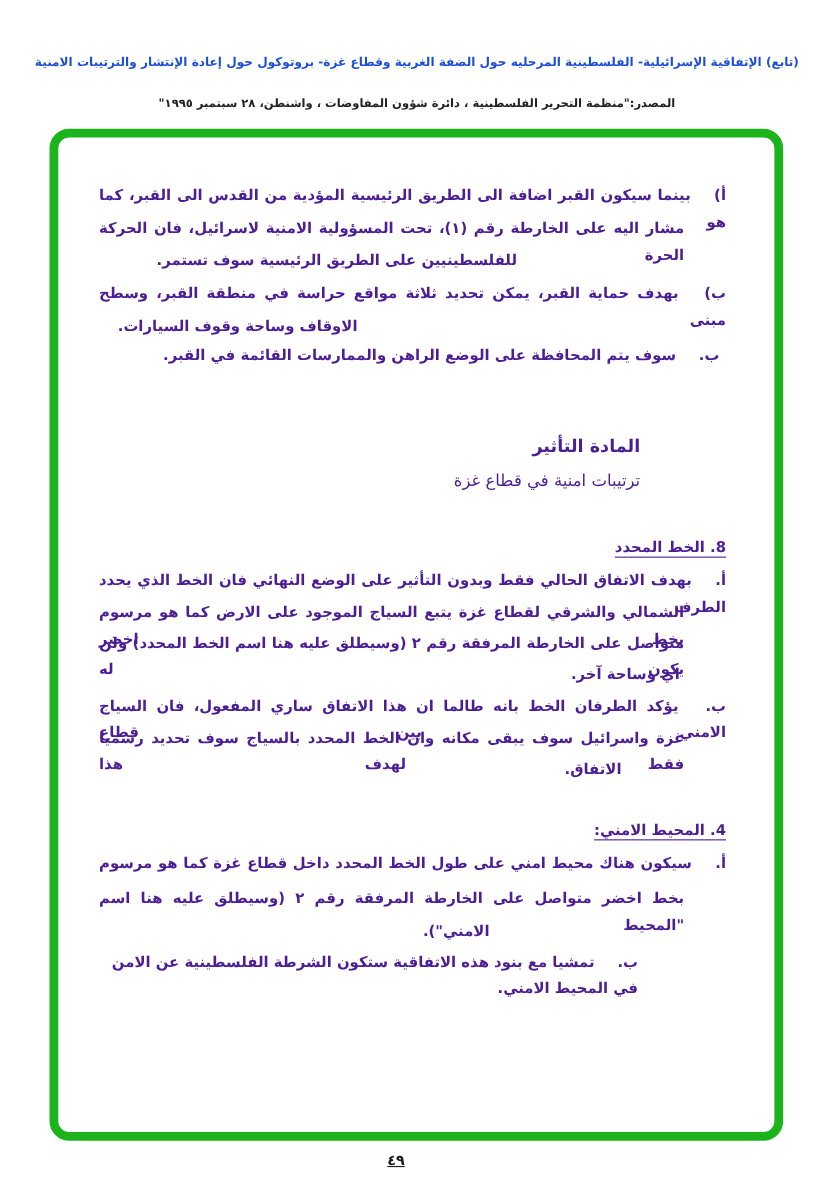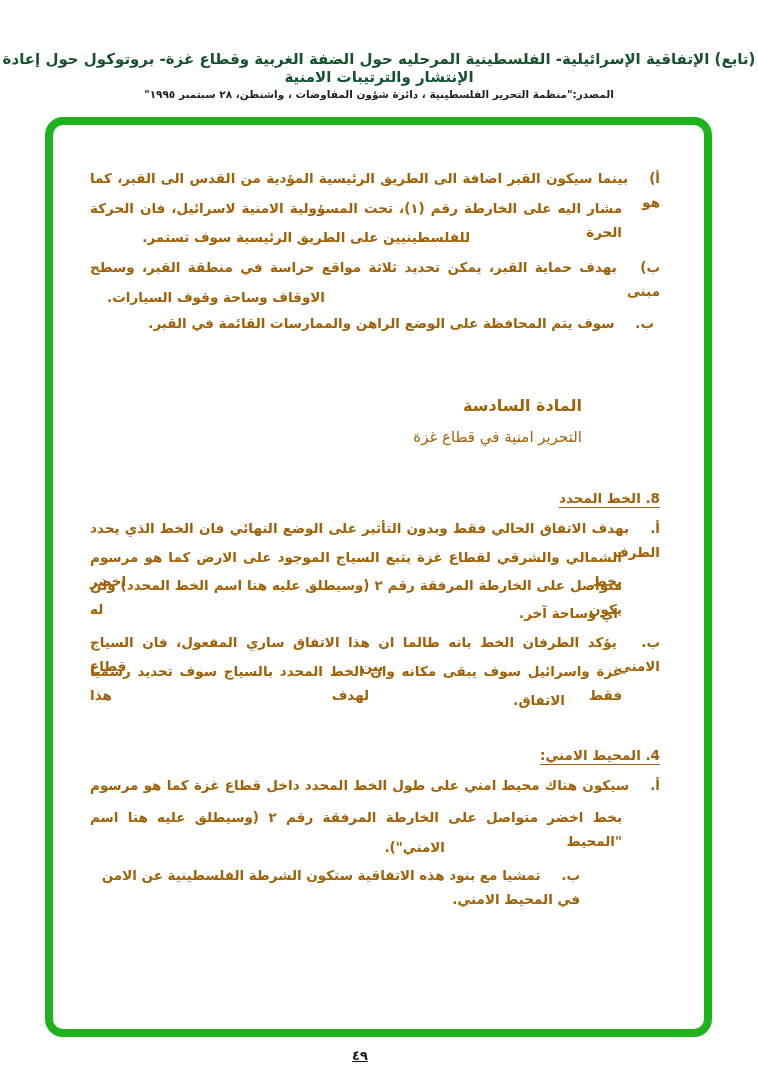--- a/index.html
+++ b/index.html
@@ -2,35 +2,35 @@
 <html lang="ar"><head>
 <meta charset="utf-8">
 <style>
   html,body{margin:0;padding:0;}
   body{
     width:758px;height:1078px;position:relative;background:#ffffff;
     font-family:"DejaVu Sans", sans-serif;color:#1a1a1a;overflow:hidden;
   }
   .hdr1{
     position:absolute;top:50px;left:0;width:758px;text-align:center;
-    direction:rtl;font-weight:700;font-size:15px;color:#14532d;
+    direction:rtl;font-weight:700;font-size:11px;color:#1d4ed8;
   }
   .hdr2{
     position:absolute;top:88px;left:0;width:758px;text-align:center;
     direction:rtl;font-weight:700;font-size:10.5px;color:#222;
   }
   .frame{
     position:absolute;left:45px;top:117px;width:667px;height:920px;
     box-sizing:border-box;border:8px solid #1cb31c;border-radius:18px;
     background:transparent;
   }
   .ln{
     position:absolute;left:90px;width:570px;box-sizing:border-box;
     direction:rtl;text-align:right;font-weight:700;font-size:13.5px;
-    line-height:24px;color:#a16207;
+    line-height:24px;color:#4c1d95;
   }
   .just{text-align:justify;text-align-last:justify;}
   .marker{display:inline-block;margin-left:16px;}
   .title{font-size:16px;font-weight:700;}
   .subtitle{font-size:15px;font-weight:400;}
   .uhead{text-decoration:underline;text-underline-offset:4px;}
   .pagenum{
     position:absolute;top:1048px;left:330px;width:60px;text-align:center;
     font-weight:700;font-size:13px;letter-spacing:2px;text-decoration:underline;
   }
@@ -45,22 +45,22 @@
 
 <div class="ln just" style="top:166px"><span class="marker">أ)</span> <span>بينما سيكون القبر اضافة الى الطريق الرئيسية المؤدية من القدس الى القبر، كما هو</span></div>
 <div class="ln just" style="top:196px;padding-right:38px">مشار اليه على الخارطة رقم (١)، تحت المسؤولية الامنية لاسرائيل، فان الحركة الحرة</div>
 <div class="ln" style="top:225px;padding-right:190px">للفلسطينيين على الطريق الرئيسية سوف تستمر.</div>
 
 <div class="ln just" style="top:255px"><span class="marker">ب)</span> <span>بهدف حماية القبر، يمكن تحديد ثلاثة مواقع حراسة في منطقة القبر، وسطح مبنى</span></div>
 <div class="ln" style="top:285px;padding-right:335px">الاوقاف وساحة وقوف السيارات.</div>
 
 <div class="ln" style="top:311px;padding-right:6px"><span class="marker">ب.</span> <span>سوف يتم المحافظة على الوضع الراهن والممارسات القائمة في القبر.</span></div>
 
-<div class="ln title" style="top:394px;padding-right:78px">المادة السادسة</div>
-<div class="ln subtitle" style="top:425px;padding-right:78px">التحرير امنية في قطاع غزة</div>
+<div class="ln title" style="top:394px;padding-right:78px">المادة التأثير</div>
+<div class="ln subtitle" style="top:425px;padding-right:78px">ترتيبات امنية في قطاع غزة</div>
 
 <div class="ln uhead" style="top:486px">8. الخط المحدد</div>
 
 <div class="ln just" style="top:516px"><span class="marker">أ.</span> <span>بهدف الاتفاق الحالي فقط وبدون التأثير على الوضع النهائي فان الخط الذي يحدد الطرف</span></div>
 <div class="ln just" style="top:545px;padding-right:38px">الشمالي والشرقي لقطاع غزة يتبع السياج الموجود على الارض كما هو مرسوم بخط اخضر</div>
 <div class="ln just" style="top:573px;padding-right:38px">متواصل على الخارطة المرفقة رقم ٢ (وسيطلق عليه هنا اسم الخط المحدد) ولن يكون له</div>
 <div class="ln" style="top:601px;padding-right:42px">اي وساحة آخر.</div>
 
 <div class="ln just" style="top:630px"><span class="marker">ب.</span> <span>يؤكد الطرفان الخط بانه طالما ان هذا الاتفاق ساري المفعول، فان السياج الامني بين قطاع</span></div>
 <div class="ln just" style="top:659px;padding-right:38px">غزة واسرائيل سوف يبقى مكانه وان الخط المحدد بالسياج سوف تحديد رسميا فقط لهدف هذا</div>

